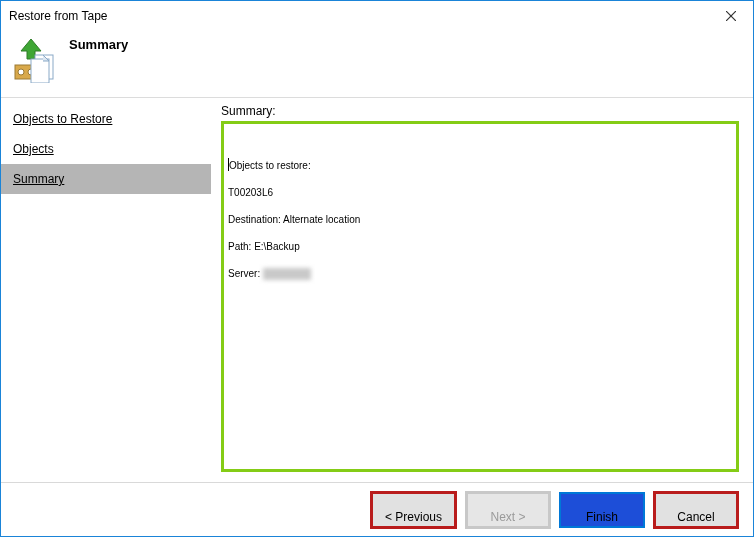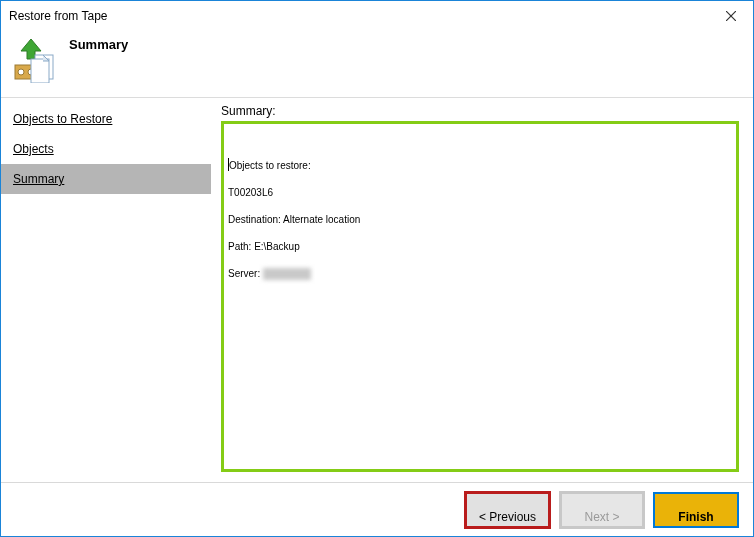--- a/index.html
+++ b/index.html
@@ -146,24 +146,23 @@
     padding: 16px 12px;
     cursor: default;
   }
   .btn:disabled {
     color: #9a9a9a;
     background: #e6e6e6;
     border-color: #c8c8c8;
   }
   .btn.primary {
     border: 2px solid #0078d7;
-    background: #eab308;
+    background: #1d4ed8;
     height: 24px;
     padding: 16px 11px;
-    font-weight: bold;
   }
   .divider-top {
     height: 1px;
     background: #dcdcdc;
     margin: 0;
   }
 </style>
 </head>
 <body>
 
@@ -216,14 +215,15 @@
         <span class="summary-line">Path: E:\Backup</span>
         <span class="summary-line"><span>Server: </span><span class="blurred"></span></span>
       </div>
     </div>
   </div>
 
   <div class="footer">
     <button class="btn">&lt;  Previous</button>
     <button class="btn" disabled="">Next  &gt;</button>
     <button class="btn primary">Finish</button>
+    <button class="btn">Cancel</button>
   </div>
 </div>
 
 </body></html>

